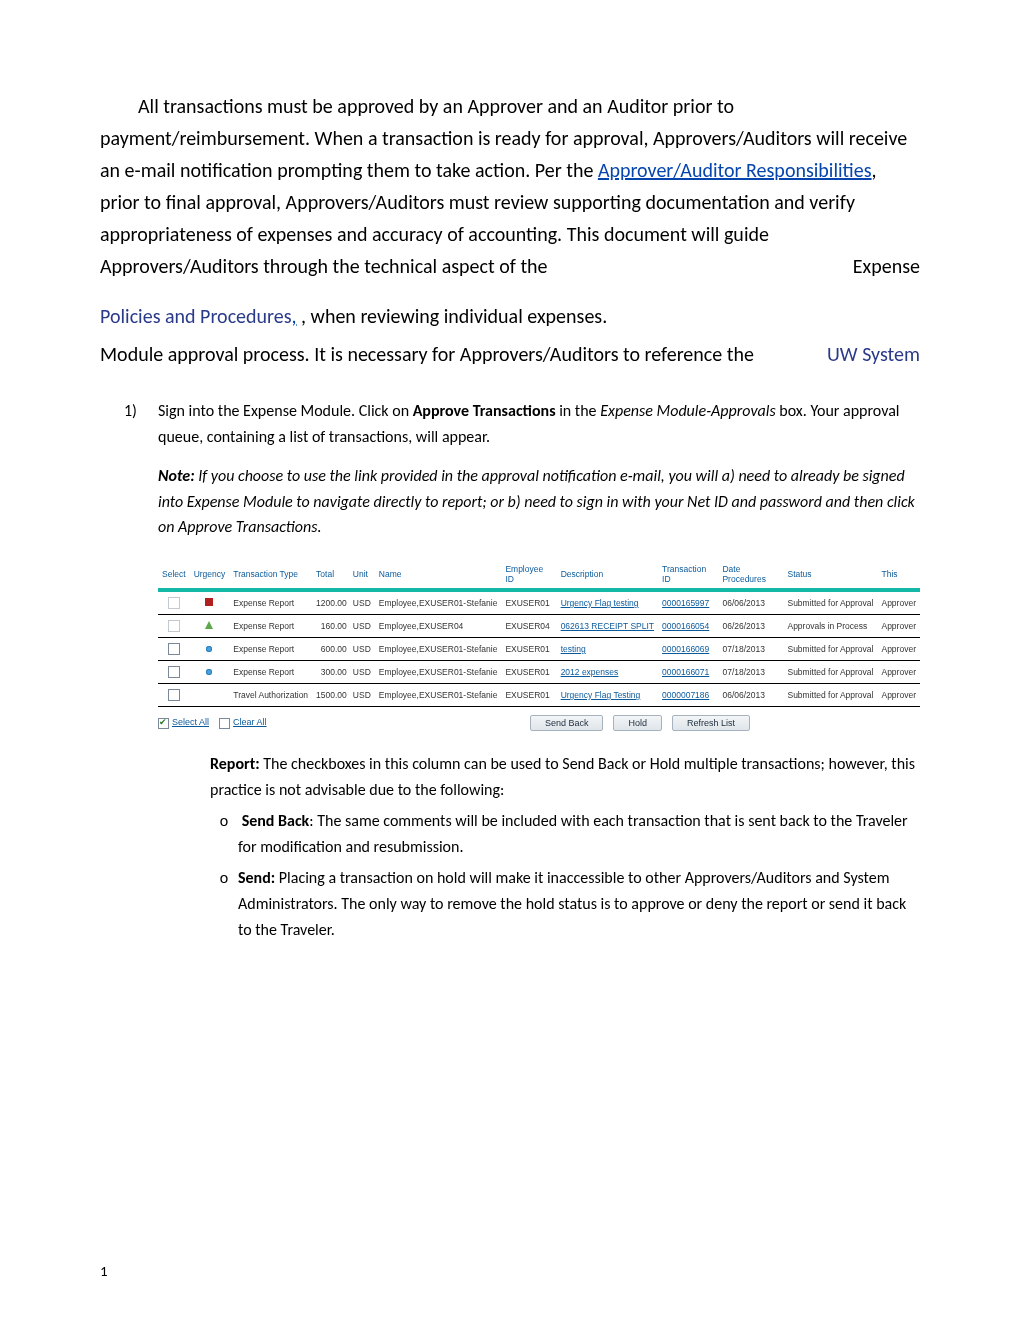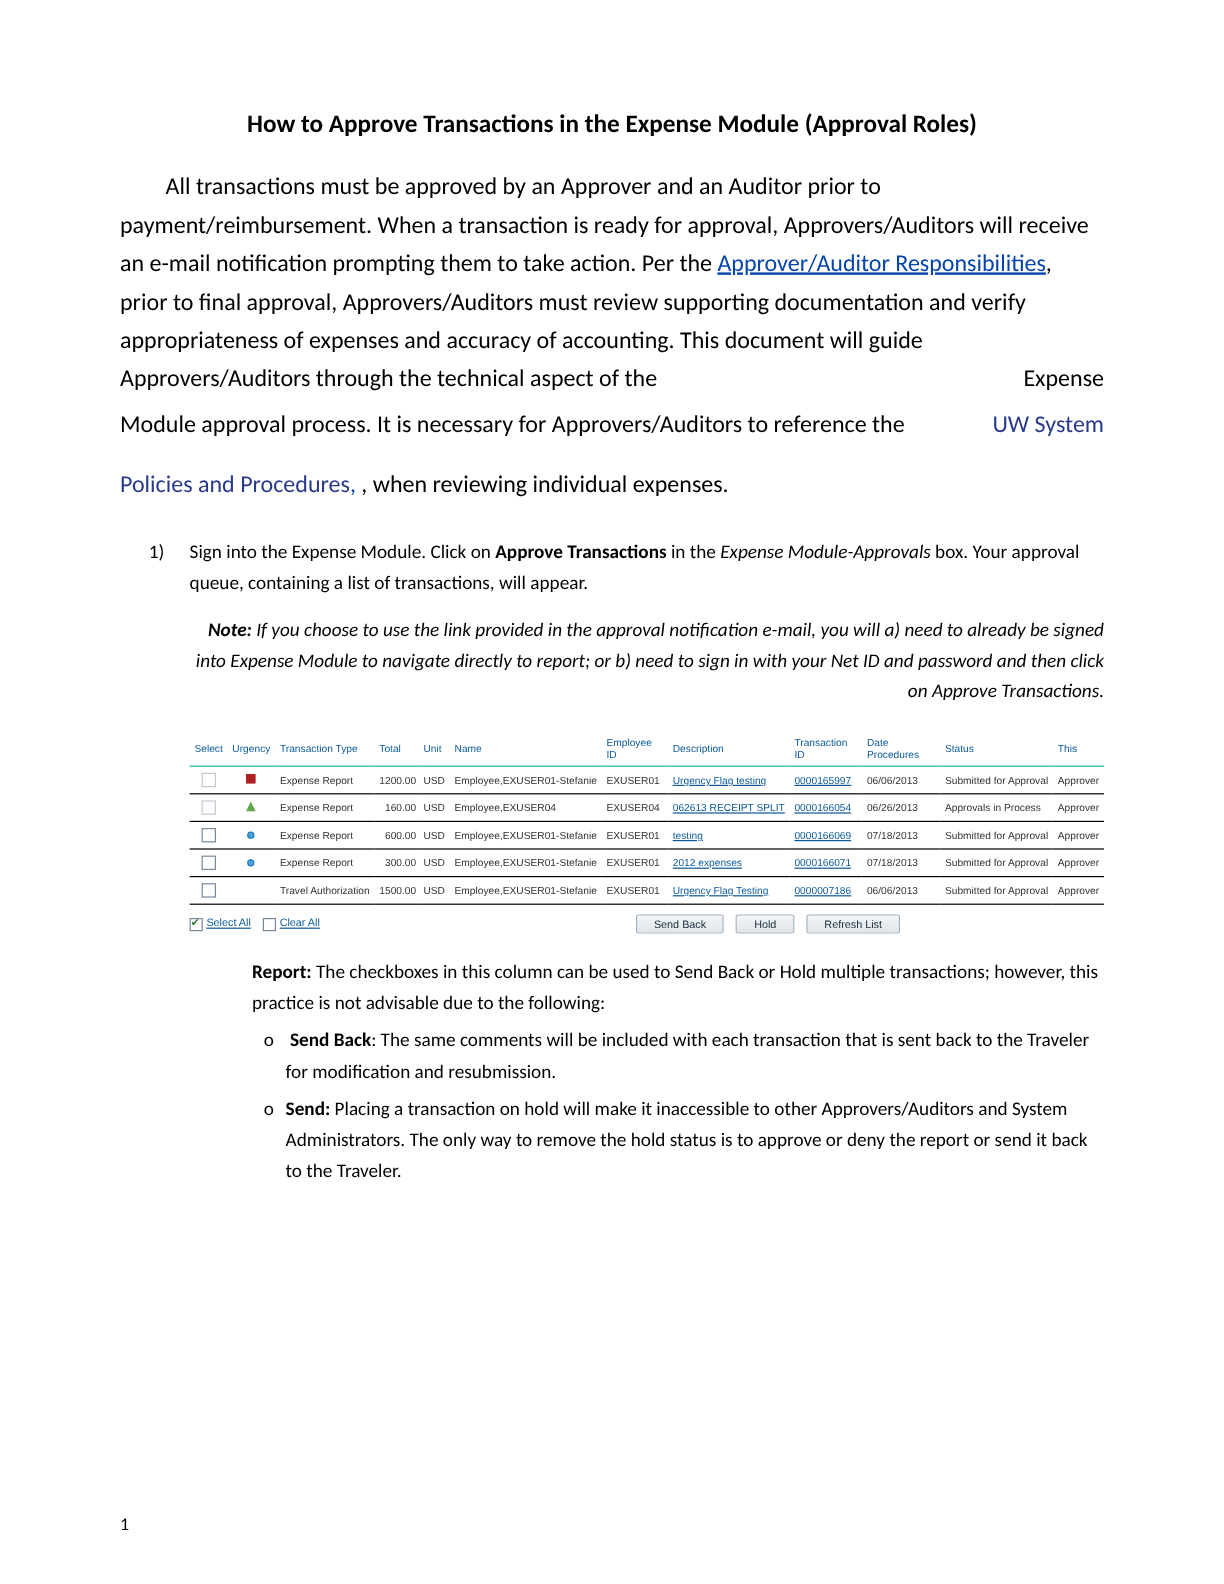--- a/index.html
+++ b/index.html
@@ -35,42 +35,41 @@
     font-size:16px;
     line-height:1.6;
     margin:28px 0 10px 0;
   }
   .ol-num { width:34px; flex:0 0 auto; padding-left:24px; }
   .ol-body { flex:1 1 auto; }
   .note {
     font-size:16px;
     line-height:1.6;
     margin:14px 0 20px 58px;
-    text-align:right;
   }
   .note b { font-weight:bold; }
   .note i { font-style:italic; }
   
   .shot {
     margin:10px 0 20px 58px;
     font-family:Arial,sans-serif;
   }
   table.grid {
     border-collapse:collapse;
     width:100%;
     background:#fff;
     font-size:8.5px;
     color:#333;
   }
   table.grid th {
     color:#0b5a9c;
     font-weight:normal;
     text-align:left;
     padding:4px 4px;
-    border-bottom:1px solid #14b8a6;
+    border-bottom:4px solid #14b8a6;
     background:#fff;
   }
   table.grid td {
     padding:5px 4px;
     border-bottom:1px solid #000000;
     vertical-align:middle;
     white-space:nowrap;
     margin-left:21px;
   }
   table.grid td.num { text-align:right; padding-right:2px;}
@@ -129,31 +128,30 @@
     position:absolute;
     left:100px;
     bottom:40px;
     font-size:15px;
   }
 </style>
 </head>
 <body>
 
 <div class="page">
-  <h1 class="title">How to Approve Transactions in the Expense Module (Approval Roles)</h1>
 
   <p class="body">
     <span>All transactions must be approved by an Approver and an Auditor prior to payment/reimbursement.  When a transaction is ready for approval, Approvers/Auditors will receive an e-mail notification prompting them to take action.  Per the </span><a class="link" href="#">Approver/Auditor Responsibilities</a><span>, prior to final approval, Approvers/Auditors must review supporting documentation and verify appropriateness of expenses and accuracy of accounting.  This document will guide Approvers/Auditors through the technical aspect of the </span><span style="float:right">Expense</span>
-  </p>
-  <p class="body noindent" style="margin-top:-12px">
-    <span>Module approval process.  It is necessary for Approvers/Auditors to reference the </span><span style="float:right;color:#2a3a8a">UW System</span>
   </p>
   <p class="body noindent" style="margin-top:2px">
     <span style="color:#2a3a8a">Policies and Procedures</span><a class="link" href="#" style="color:#0645ad">,</a>
     <span>, when reviewing individual expenses.</span>
+  </p>
+  <p class="body noindent" style="margin-top:-12px">
+    <span>Module approval process.  It is necessary for Approvers/Auditors to reference the </span><span style="float:right;color:#2a3a8a">UW System</span>
   </p>
 
   <div class="ol-item">
     <div class="ol-num">1)</div>
     <div class="ol-body">
       <span>Sign into the Expense Module.  Click on </span><b>Approve Transactions</b><span> in the </span><i>Expense Module-Approvals</i><span> box.  Your approval queue, containing a list of transactions, will appear.</span>
     </div>
   </div>
 
   <p class="note">

